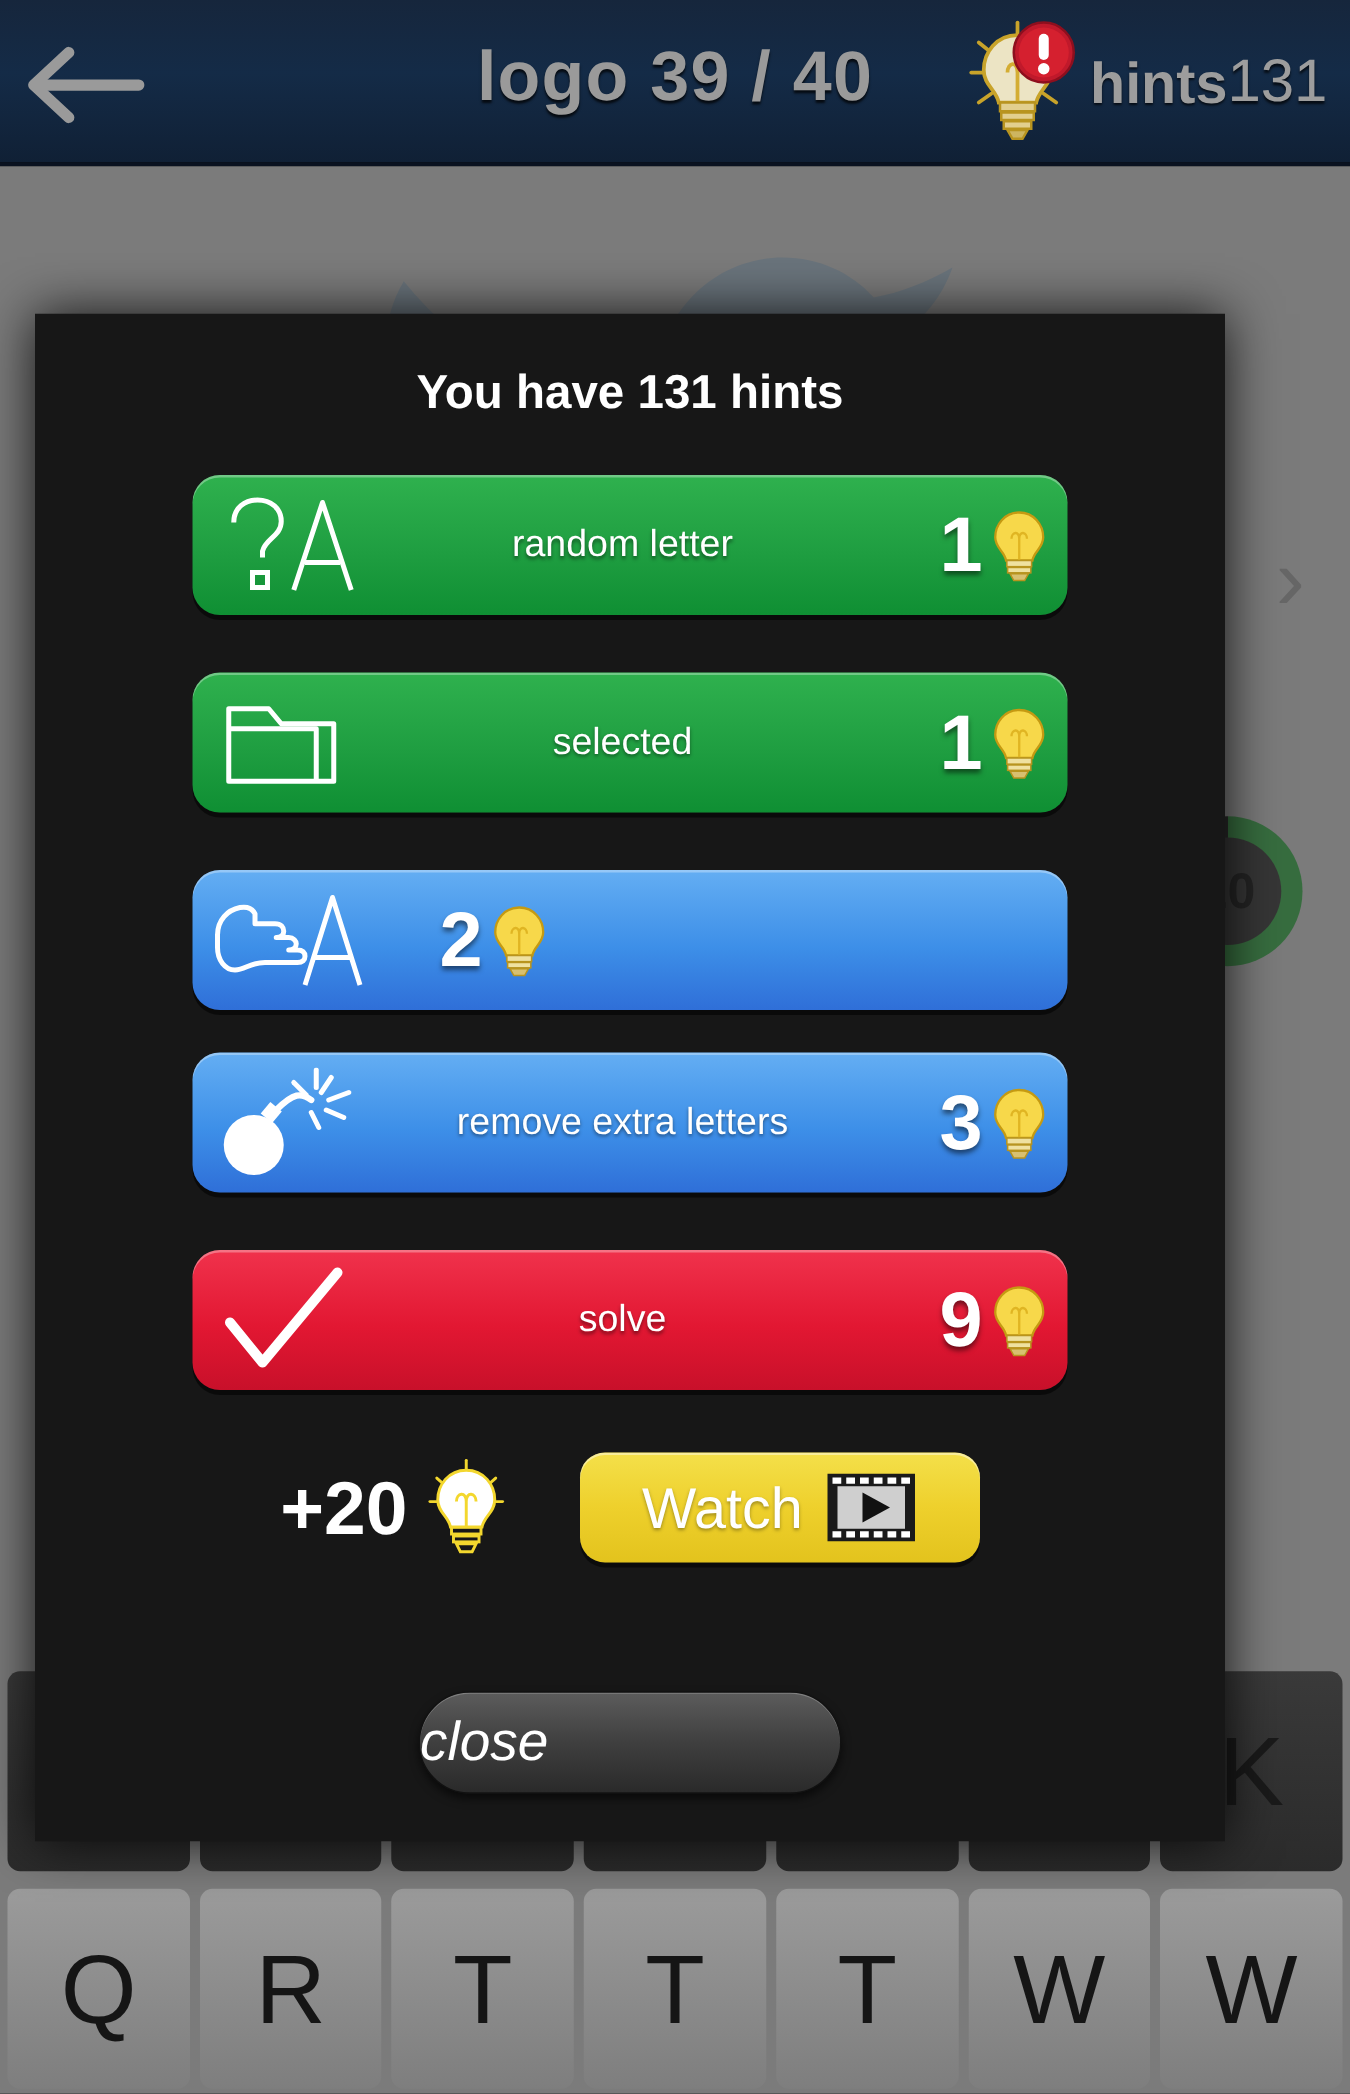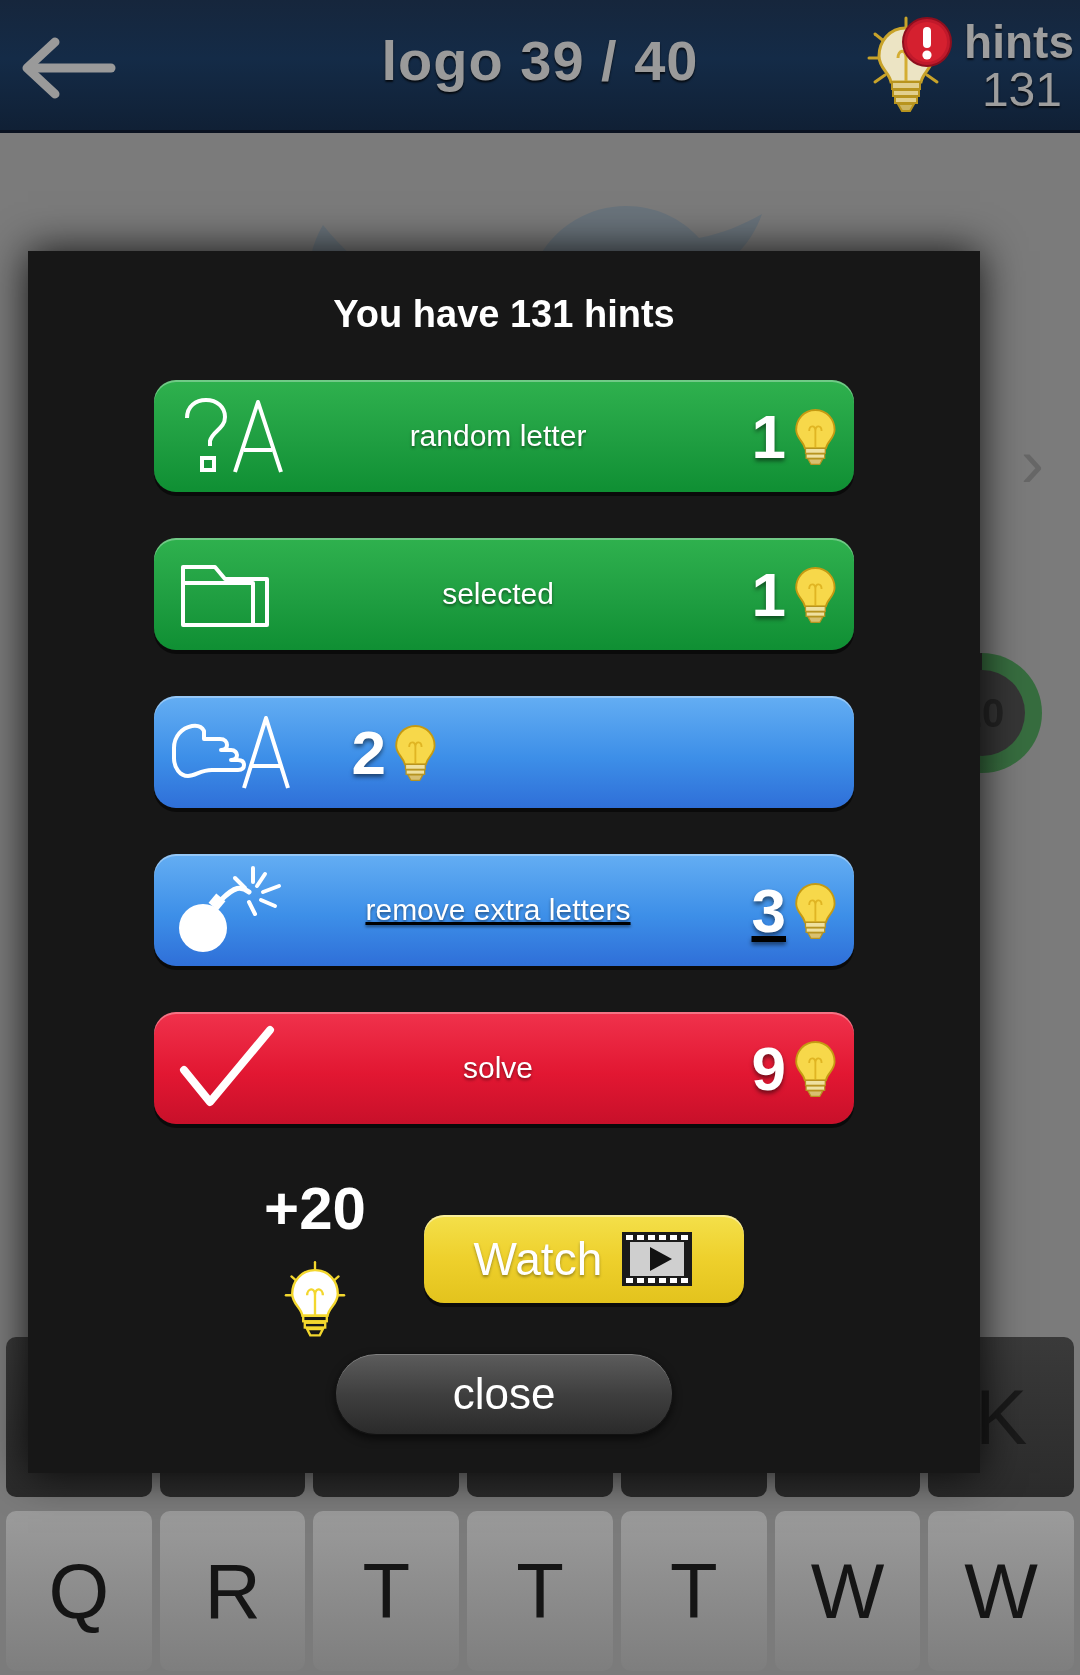--- a/index.html
+++ b/index.html
@@ -27,21 +27,21 @@
     text-align: center;
     font-size: 56px; font-weight: bold; color: #9a9a9a;
     letter-spacing: 1px;
     text-shadow: 0 2px 2px rgba(0,0,0,.75);
   }
   #hints-indicator {
     position: absolute; right: 6px; top: 14px;
     display: flex; align-items: center; gap: 2px;
   }
   #hints-bulb-wrap { position: relative; width: 84px; height: 104px; }
-  #hints-text { display: flex; flex-direction: column; align-items: flex-end; margin-left: 13px; }
+  #hints-text { display: flex; flex-direction: row; align-items: flex-end; margin-left: 13px; }
   #hints-word { font-size: 46px; font-weight: bold; color: #9d9d9d;
      text-shadow: 0 2px 2px rgba(0,0,0,.7); line-height: 48px;}
   #hints-count { font-size: 48px; font-weight: normal; color: #9d9d9d;
      text-shadow: 0 2px 2px rgba(0,0,0,.7); line-height: 48px; padding-right: 12px;}
 
   
   #game-bg {
     position: absolute; left: 0; top: 133px; width: 1080px; height: 1542px;
     background: #7b7b7b;
     overflow: hidden;
@@ -140,44 +140,44 @@
     flex: 0 0 150px; display: flex; align-items: center; justify-content: flex-end;
     gap: 4px; padding-right: 12px;
   }
   .hint-cost-num {
     font-size: 62px; font-weight: bold; color: #fff;
     text-shadow: 0 3px 4px rgba(0,0,0,.5);
   }
   #row-random   { margin-top: 44px; }
   #row-category { margin-top: 46px; }
   #row-selected { margin-top: 46px; }
-  #row-remove   { margin-top: 46px; text-decoration: underline; }
+  #row-remove   { margin-top: 34px; }
   #row-solve    { margin-top: 46px; }
 
   #watch-row {
     margin-top: 50px; display: flex; align-items: center; justify-content: center; gap: 58px;
   }
-  #bonus-group { display: flex; align-items: center; gap: 14px; flex-direction: column; }
+  #bonus-group { display: flex; align-items: center; gap: 14px; }
   #bonus-amount { font-size: 60px; font-weight: bold; color: #fff; }
   #watch-btn {
     width: 320px; height: 88px; border-radius: 20px;
     background: linear-gradient(180deg,#f4e04a 0%,#eed02c 50%,#e3c31d 100%);
     box-shadow: 0 4px 0 rgba(0,0,0,.5), inset 0 2px 0 rgba(255,255,255,.45);
     display: flex; align-items: center; justify-content: center; gap: 18px;
   }
   #watch-label { font-size: 46px; color: #fff; text-shadow: 0 2px 3px rgba(0,0,0,.35); }
 
   #close-btn {
     position: absolute; left: 50%; transform: translateX(-50%);
     bottom: 38px;
     width: 338px; height: 82px; border-radius: 41px;
     background: linear-gradient(180deg,#5c5c5c 0%,#3f3f3f 50%,#2a2a2a 100%);
     border: 1px solid #111;
     box-shadow: 0 4px 8px rgba(0,0,0,.6), inset 0 1px 0 rgba(255,255,255,.22);
-    display: flex; align-items: center; justify-content: center;
+    display: flex; align-items: center; justify-content: flex-start; font-style: italic;
   }
   #close-label { font-size: 44px; color: #fff; }
 </style>
 </head>
 <body>
 
 <div id="screen">
 
   <div id="topbar">
 

